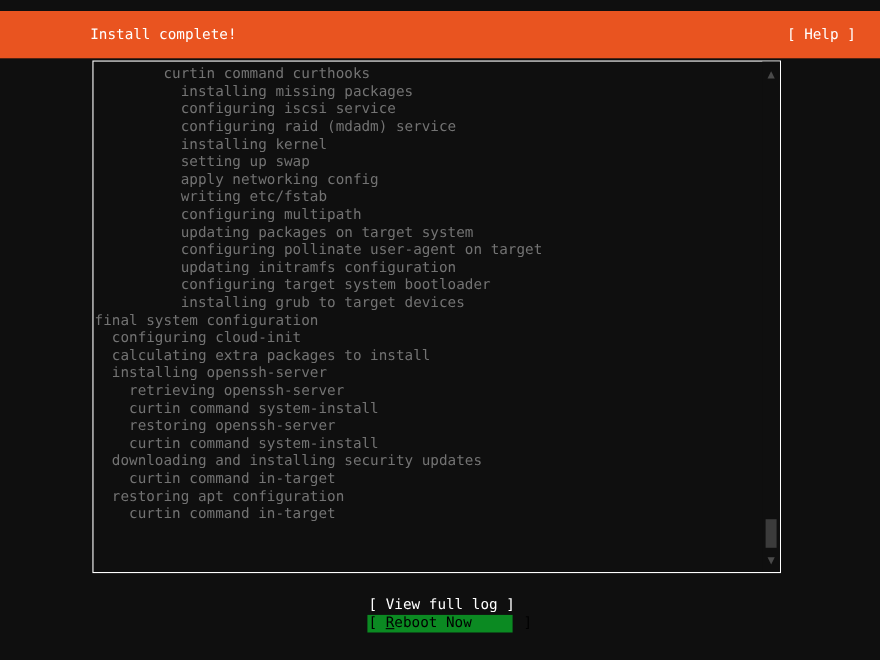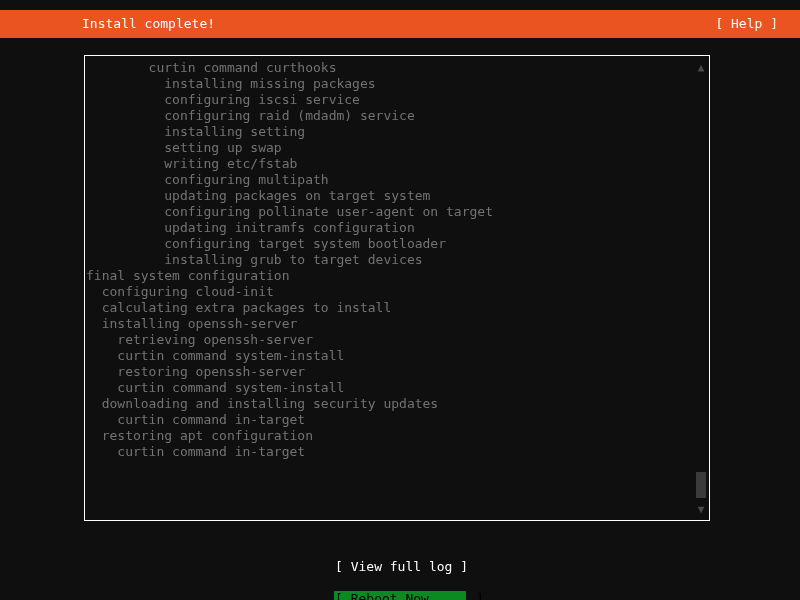--- a/index.html
+++ b/index.html
@@ -20,21 +20,21 @@
   }
 
   
   .top-gap {
     height: 10px;
     background: #0f0f0f;
   }
 
   
   .header {
-    height: 28px;
+    height: 43px;
     background: #e95420;
     display: flex;
     align-items: center;
     justify-content: space-between;
     padding: 0 22px 0 82px;
     box-sizing: border-box;
   }
   .header-title {
     color: #ffffff;
     font-size: 13px;
@@ -110,21 +110,21 @@
   .buttons {
     position: absolute;
     left: 0;
     top: 543px;
     width: 800px;
     text-align: center;
   }
   .btn {
     display: block;
     width: 132px;
-    margin: 16px auto;
+    margin: 0 auto;
     white-space: pre;
     font-size: 13px;
     line-height: 16px;
     height: 16px;
     color: #ffffff;
     background: transparent;
     cursor: pointer;
     text-align: left;
     padding-left: 1px;
     box-sizing: border-box;
@@ -148,22 +148,23 @@
 </div>
 
 <div class="log-wrap">
 
   <div class="log-body" id="log-body">
 
   <div class="log-line">        curtin command curthooks</div>
       <div class="log-line">          installing missing packages</div>
       <div class="log-line">          configuring iscsi service</div>
       <div class="log-line">          configuring raid (mdadm) service</div>
-      <div class="log-line">          installing setting</div>
+      <div class="log-line">          installing kernel</div>
       <div class="log-line">          setting up swap</div>
+      <div class="log-line">          apply networking config</div>
       <div class="log-line">          writing etc/fstab</div>
       <div class="log-line">          configuring multipath</div>
       <div class="log-line">          updating packages on target system</div>
       <div class="log-line">          configuring pollinate user-agent on target</div>
       <div class="log-line">          updating initramfs configuration</div>
       <div class="log-line">          configuring target system bootloader</div>
       <div class="log-line">          installing grub to target devices</div>
       <div class="log-line">final system configuration</div>
       <div class="log-line">  configuring cloud-init</div>
       <div class="log-line">  calculating extra packages to install</div>

